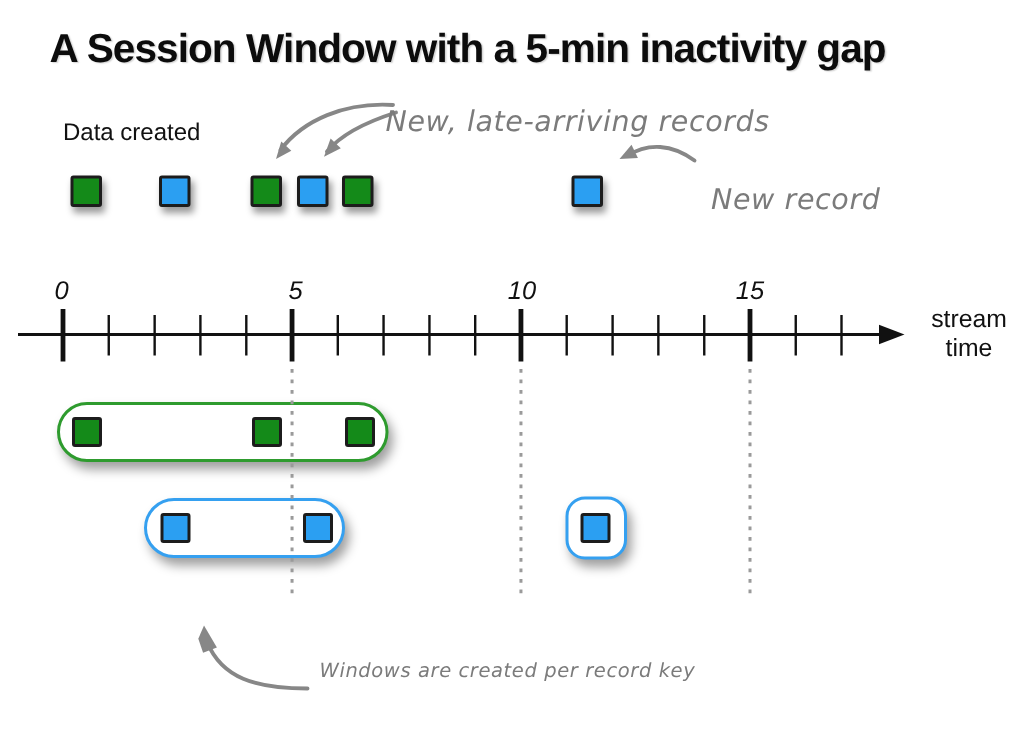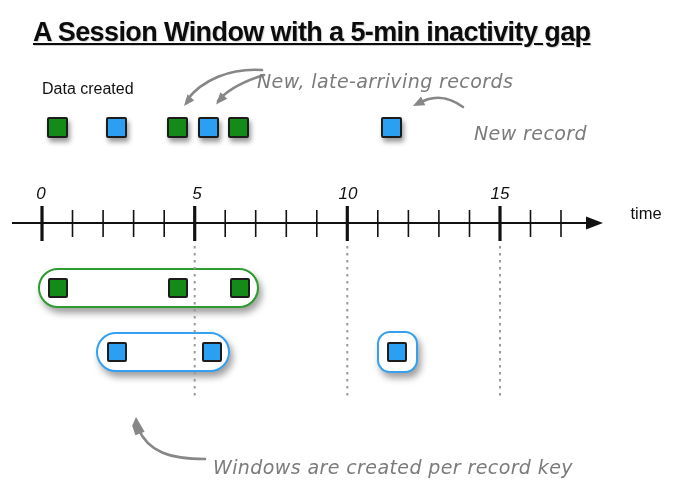--- a/index.html
+++ b/index.html
@@ -8,21 +8,20 @@
     width:688px;height:486px;
     background:#fff;
     font-family:"Liberation Sans", sans-serif;
     overflow:hidden;
   }
   .title{
     position:absolute;left:33px;top:17px;
     font-size:27px;font-weight:bold;color:#0c0c0c;
     letter-spacing:-0.6px;white-space:nowrap;
     text-shadow:1px 1px 1px rgba(0,0,0,0.18);
-    text-decoration:underline;
   }
   .data-records-label{
     position:absolute;left:42px;top:80px;
     font-size:16px;color:#111;
   }
   
   .sq{
     position:absolute;width:21px;height:21px;
     box-sizing:border-box;border:2px solid #1c1c1c;border-radius:2px;
     box-shadow:2px 4px 5px rgba(0,0,0,0.40);
@@ -60,21 +59,21 @@
   .axis-caption span{display:block;}
   
   .hand{
     position:absolute;
     font-family:"DejaVu Sans", sans-serif;font-style:italic;
     color:var(--annotation-gray,#7b7b7b);
     font-size:19px;letter-spacing:0.4px;white-space:nowrap;margin-top:12px;
   }
   .late-note{left:257px;top:58px;}
   .new-record-note{left:474px;top:110px;}
-  .per-key-note{left:213px;top:444px;font-size:19px;text-align:right;}
+  .per-key-note{left:213px;top:428px;font-size:13px;text-align:right;}
   svg.overlay{
     position:absolute;left:0;top:0;z-index:5;pointer-events:none;
   }
   .layer-text{position:absolute;left:0;top:0;width:100%;height:100%;z-index:6;pointer-events:none;}
   .layer-text > *{pointer-events:auto;}
 </style>
 </head>
 <body>
 
 <div class="stage">
@@ -151,20 +150,21 @@
   <div class="layer-text">
     <div class="title">A Session Window with a 5-min inactivity gap</div>
     <div class="data-records-label">Data created</div>
 
     <div class="tick-label" style="left:41px;">0</div>
     <div class="tick-label" style="left:197px;">5</div>
     <div class="tick-label" style="left:348px;">10</div>
     <div class="tick-label" style="left:500px;text-align:right;">15</div>
 
     <div class="axis-caption">
+      <span>stream</span>
       <span>time</span>
     </div>
 
     <div class="hand late-note">New, late-arriving records</div>
     <div class="hand new-record-note">New record</div>
     <div class="hand per-key-note">Windows are created per record key</div>
   </div>
 
 </div>
 

